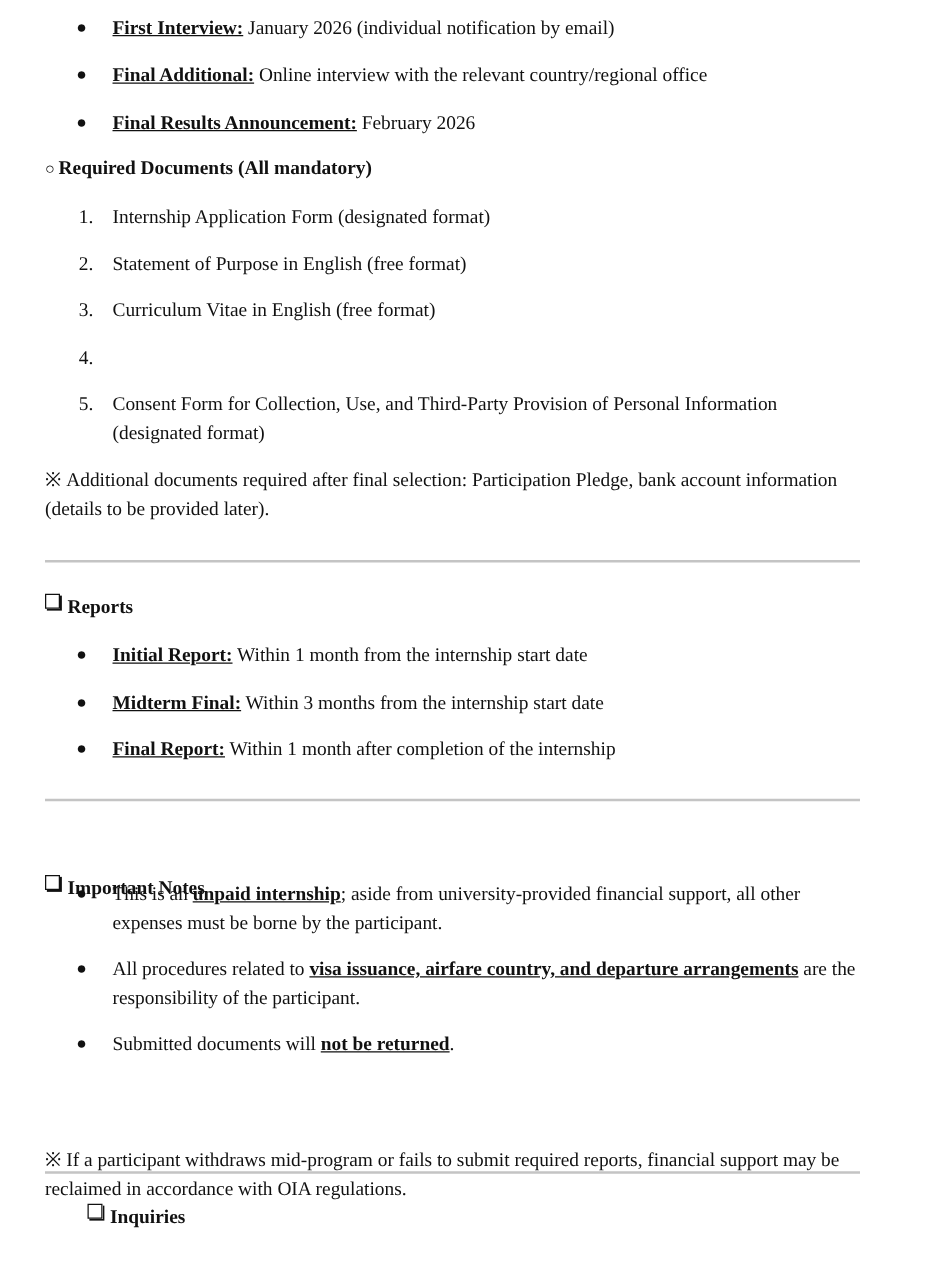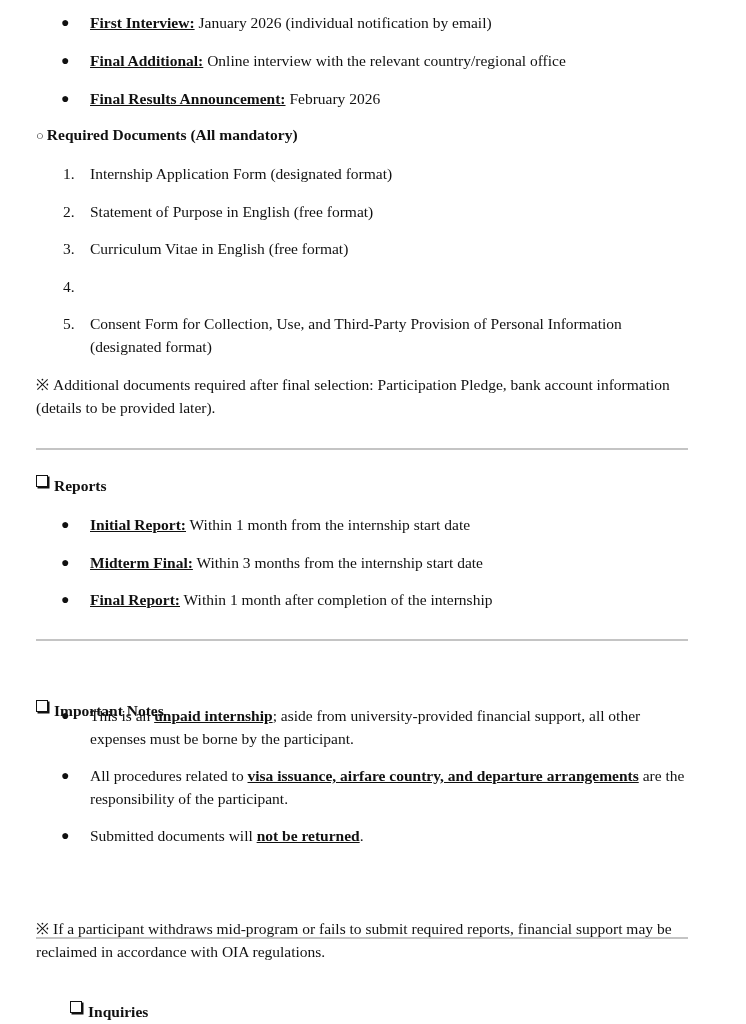--- a/index.html
+++ b/index.html
@@ -189,18 +189,18 @@
       <span>Submitted documents will </span><b>not be returned</b><span>.</span>
     </li>
   </ul>
 
   <div class="note" style="top:896px;margin-top:21px;">
     <span class="ref-mark">※</span><span>If a participant withdraws mid-program or fails to submit required reports, financial support may be reclaimed in accordance with OIA regulations.</span>
   </div>
 
   <div class="hr" style="top:937px;"></div>
 
-  <div class="section-head" style="top:1000px;padding-left:34px;">
+  <div class="section-head" style="top:962px;padding-left:34px;">
     <span class="checkbox-icon"></span>
       <span>Inquiries</span>
   </div>
 
 </div>
 
 </body></html>

